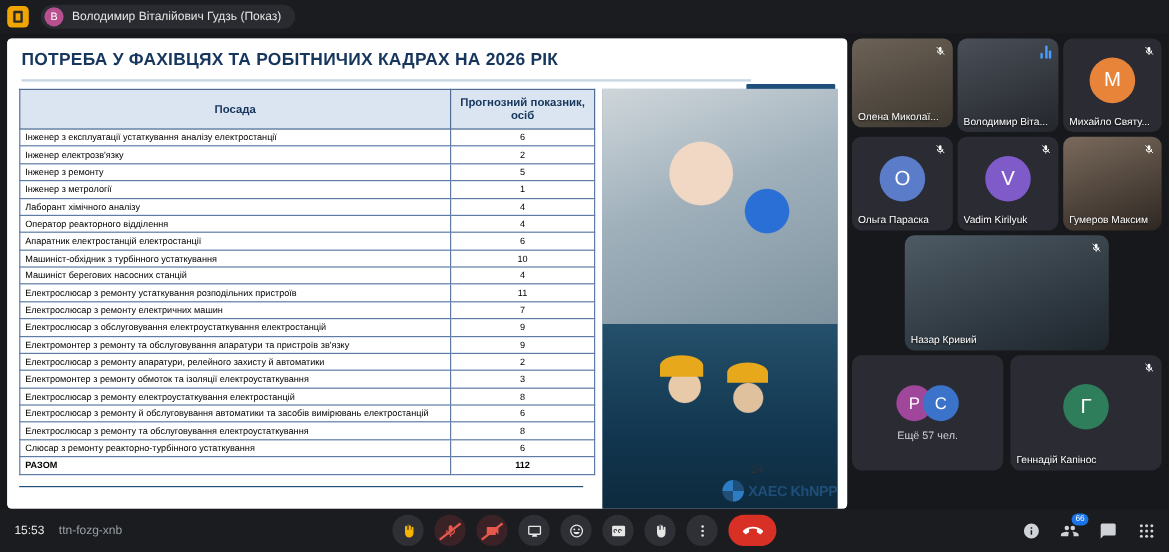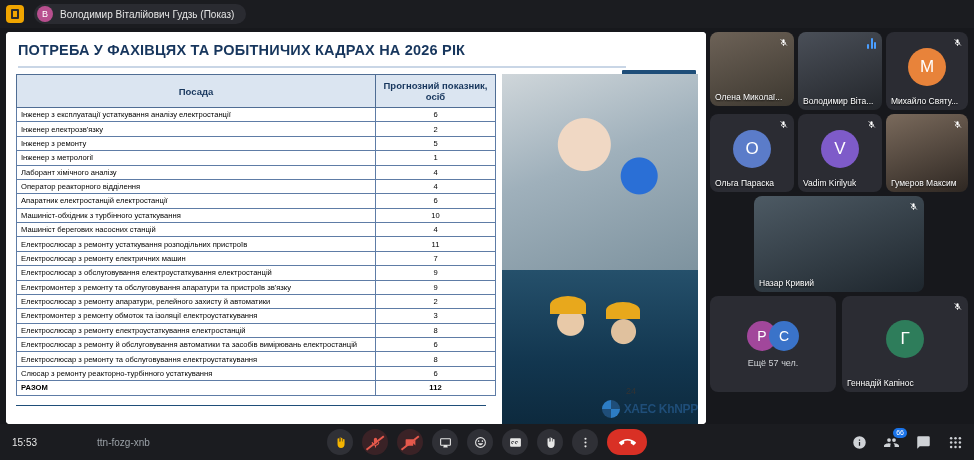--- a/index.html
+++ b/index.html
@@ -165,21 +165,21 @@
     width: 30px; height: 30px; border-radius: 50%;
     display: flex; align-items: center; justify-content: center;
     color: #fff; font-size: 14px;
   }
   .overflow-avatars div:nth-child(2){ margin-left: -8px; }
   .overflow-label { color: #cfd2d6; font-size: 9px; }
 
   
   .bottombar {
     position: absolute; left: 0; bottom: 0; width: 974px; height: 36px;
-    background: #1b1c20; display: flex; align-items: center; gap: 48px;
+    background: #1b1c20; display: flex; align-items: center;
   }
   .clock { color: #e6e6e6; font-size: 10px; margin-left: 12px; }
   .meetid { color: #9aa0a6; font-size: 10px; margin-left: 12px; }
   .ctrls {
     position: absolute; left: 50%; transform: translateX(-50%);
     display: flex; align-items: center; gap: 9px;
   }
   .cbtn {
     width: 26px; height: 26px; border-radius: 50%;
     background: #2f3036; display: flex; align-items: center; justify-content: center;

